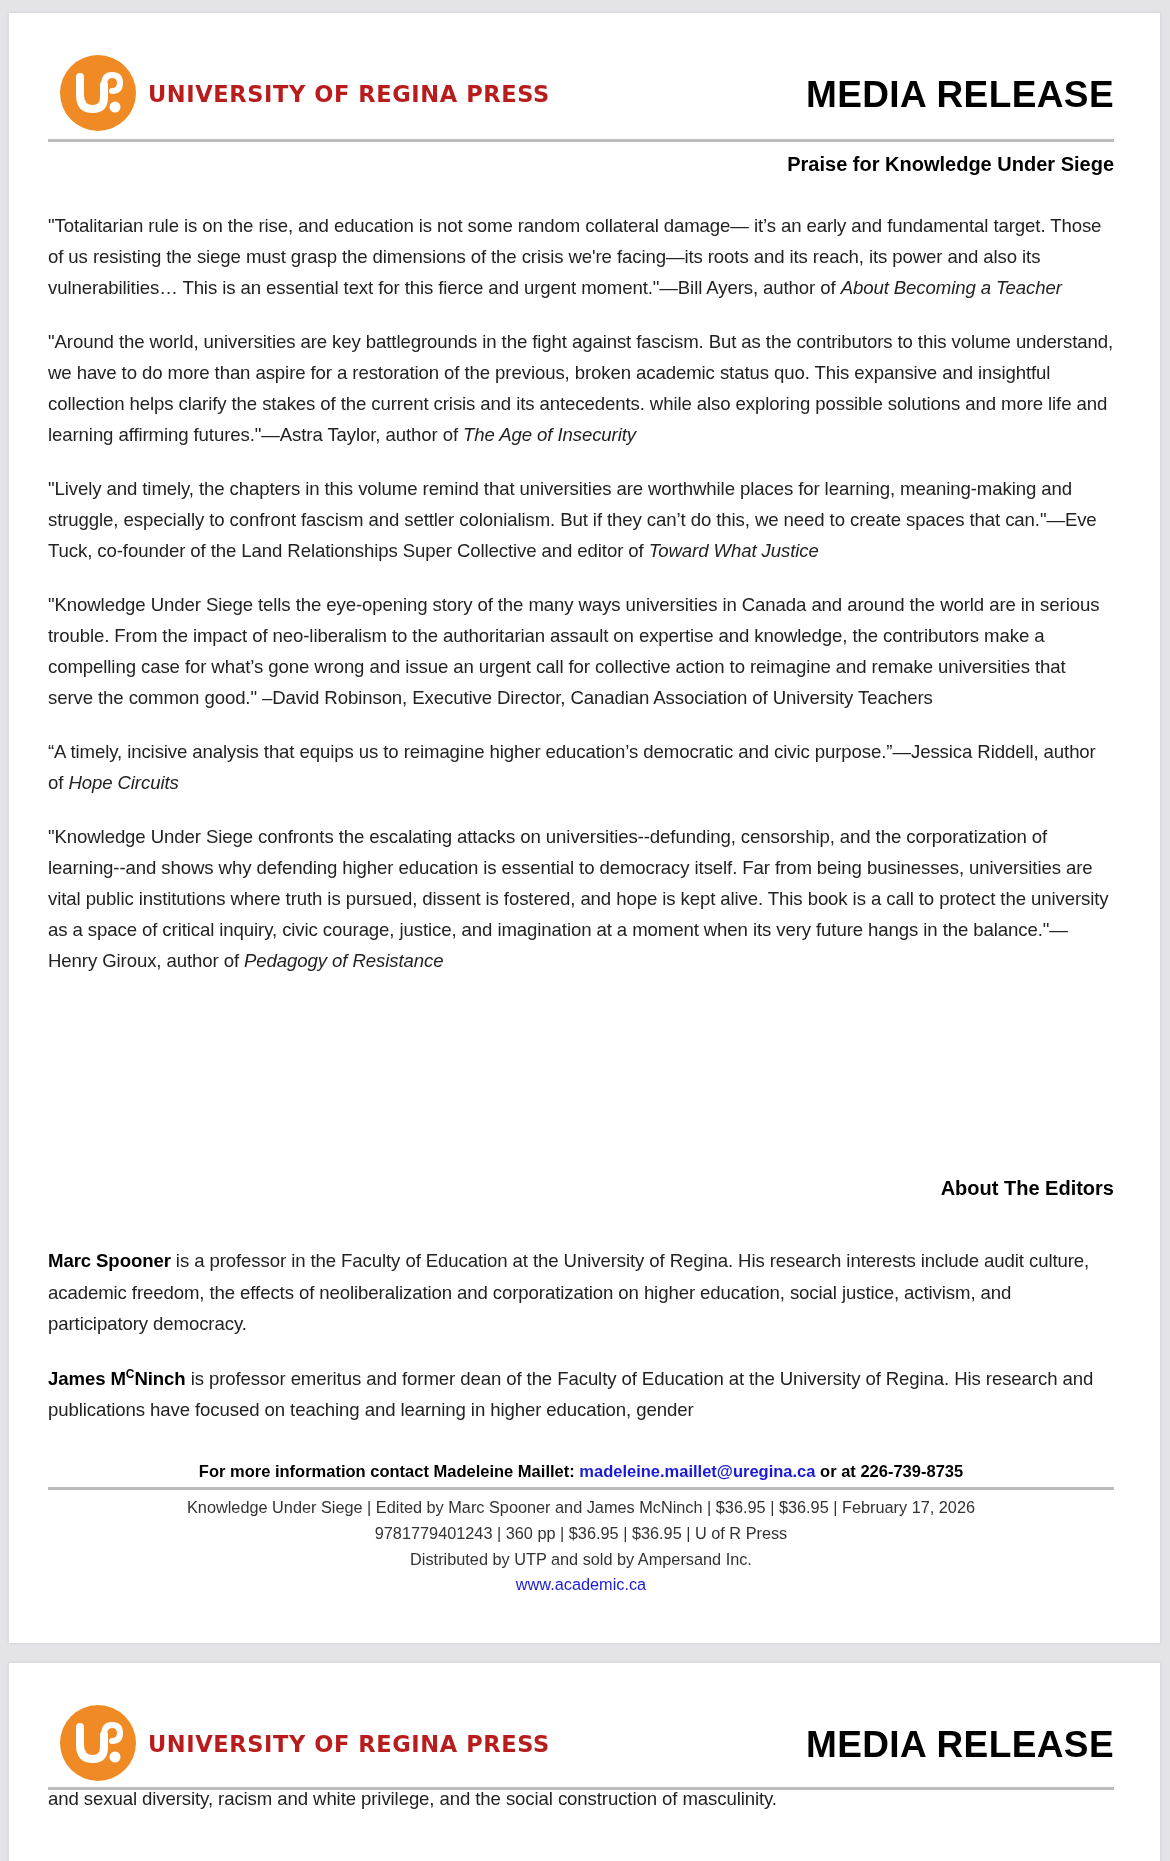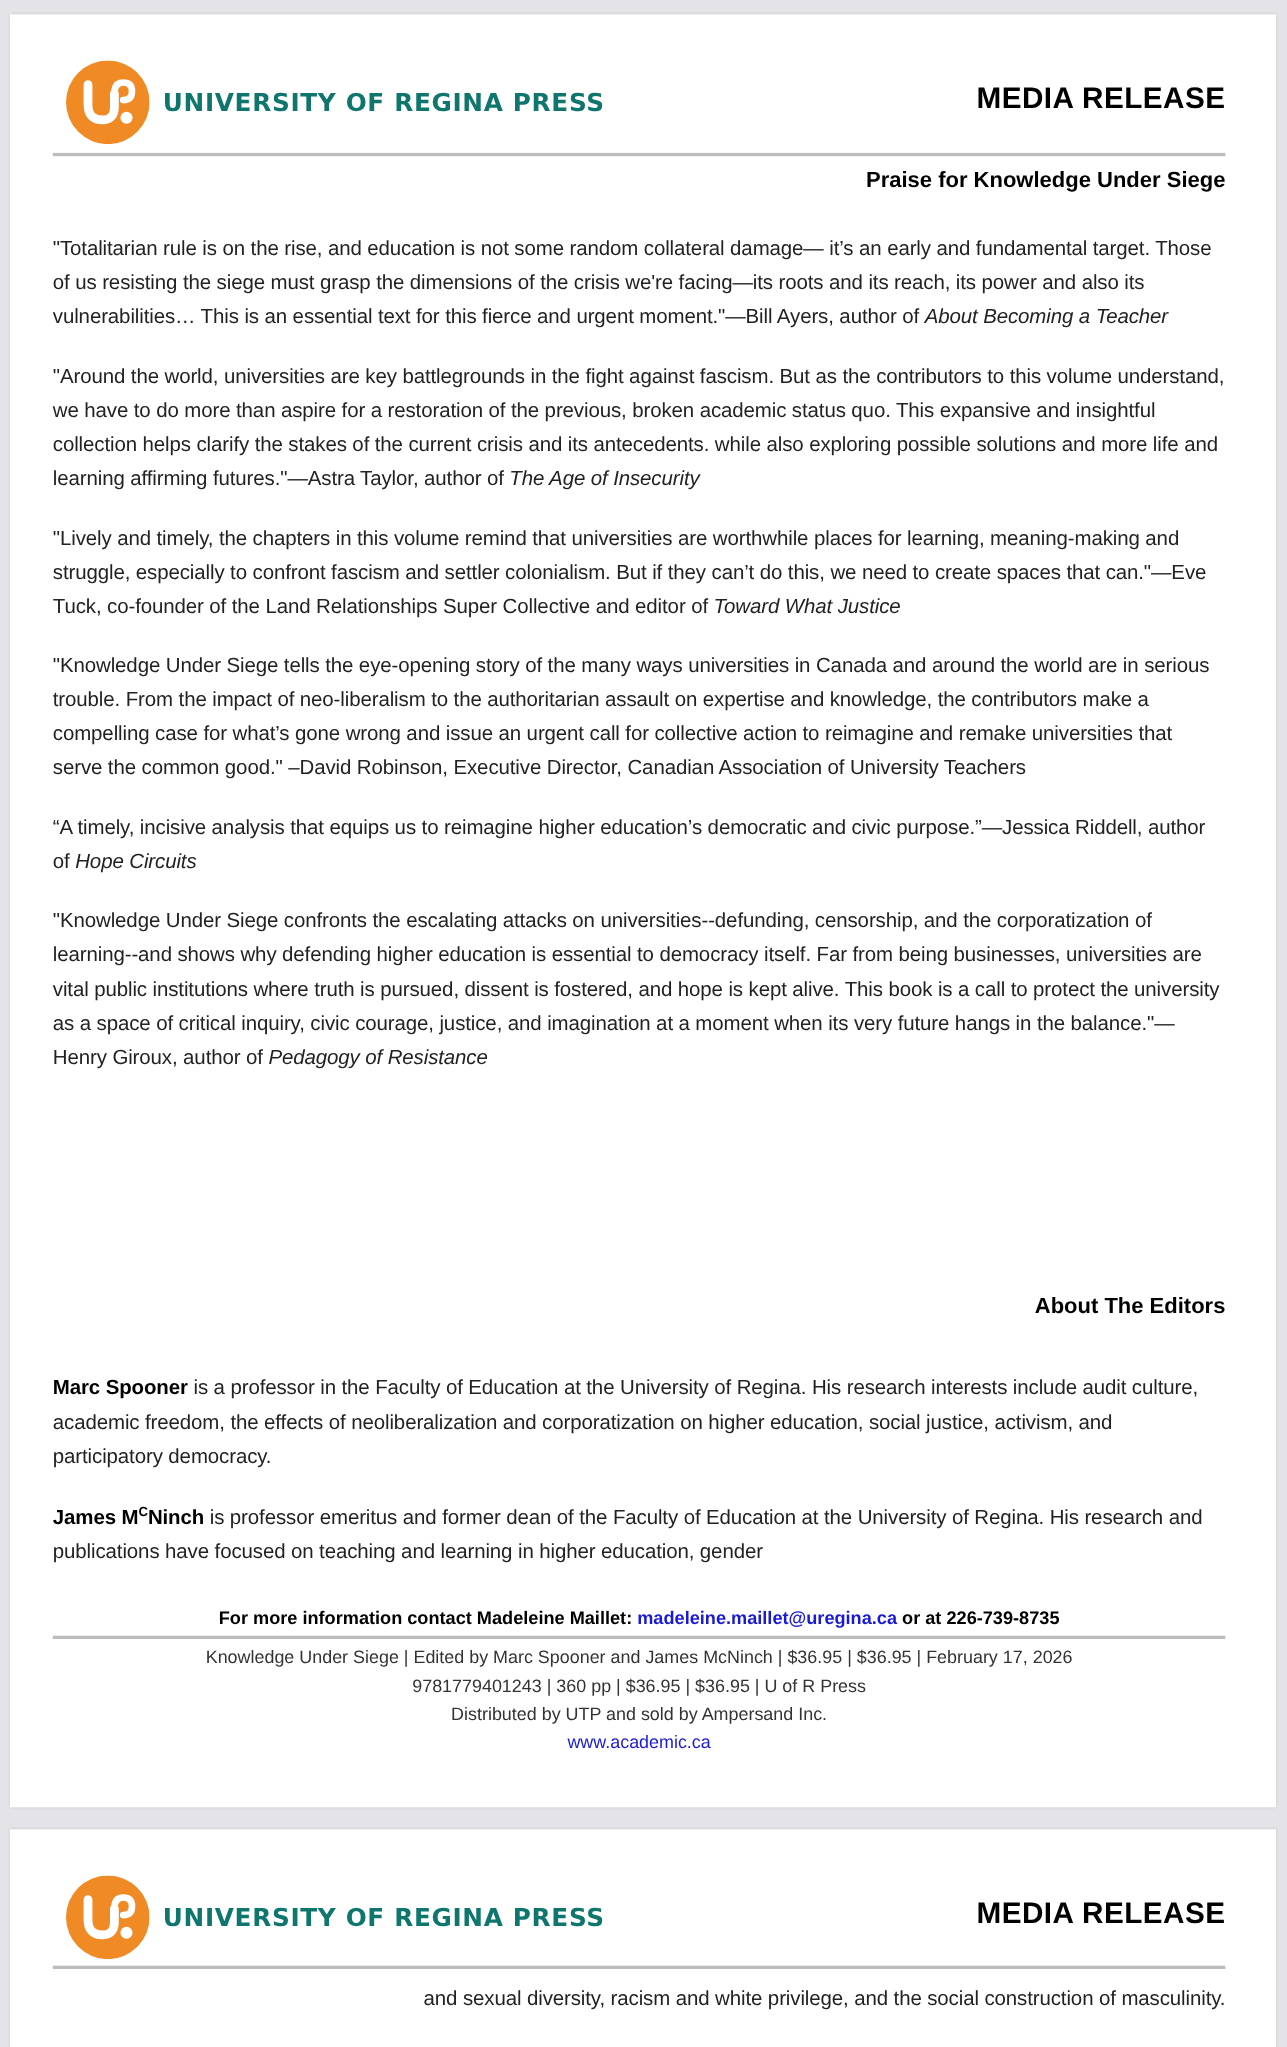--- a/index.html
+++ b/index.html
@@ -36,30 +36,30 @@
     width: 76px;
     height: 76px;
   }
   .press-name {
     position: absolute;
     left: 100px;
     top: 68px;
     font-size: 22.5px;
     font-weight: 700;
     letter-spacing: 0.6px;
-    color: #0f766e;
+    color: #b91c1c;
     white-space: nowrap;
     font-family: "DejaVu Sans", sans-serif;
     transform: scaleX(1.0);
   }
   .media-release {
     position: absolute;
     right: 0;
     top: 61px;
-    font-size: 27px;
+    font-size: 37px;
     font-weight: 700;
     color: #000;
     letter-spacing: 0.4px;
     white-space: nowrap;
     font-family: "Liberation Sans", sans-serif;
   }
   .divider {
     position: absolute;
     left: 39px;
     right: 46px;
@@ -181,16 +181,16 @@
       <path d="M44 30 Q44 20 52 20 Q60 20 60 28 Q60 36 52 36" fill="none" stroke="#fff" stroke-width="6" stroke-linecap="round"></path>
       <circle cx="52" cy="28" r="3" fill="#F08A24"></circle>
       <circle cx="55" cy="52" r="5.5" fill="#fff"></circle>
     </svg>
     <div class="press-name">UNIVERSITY OF REGINA PRESS</div>
     <div class="media-release">MEDIA RELEASE</div>
   </div>
 
   <div class="divider" style="top:124px;"></div>
 
-  <div class="content" style="top:138px;text-align:right;">
+  <div class="content" style="top:120px;">
     <p class="bio">and sexual diversity, racism and white privilege, and the social construction of masculinity.</p>
   </div>
 </div>
 
 </body></html>

